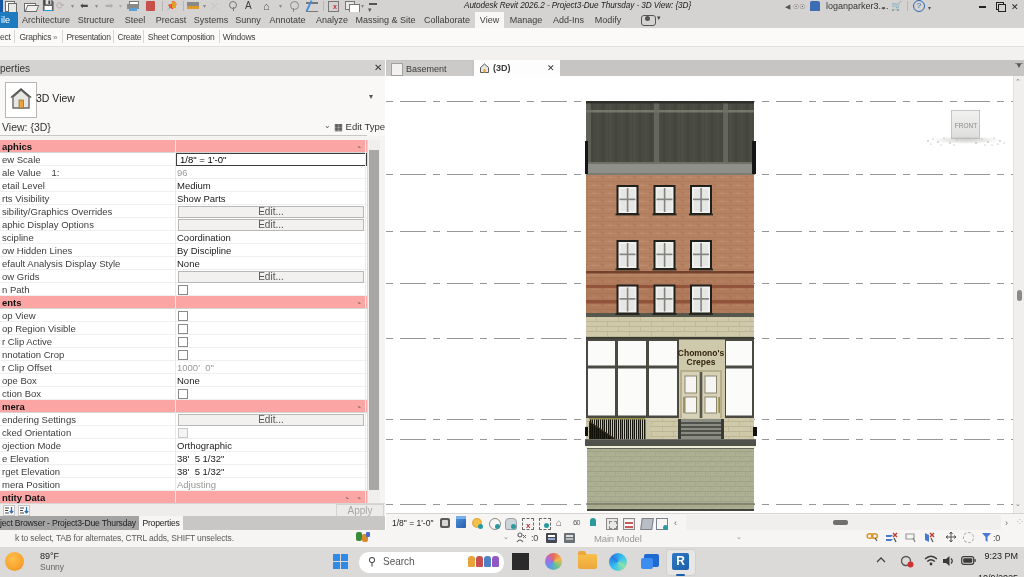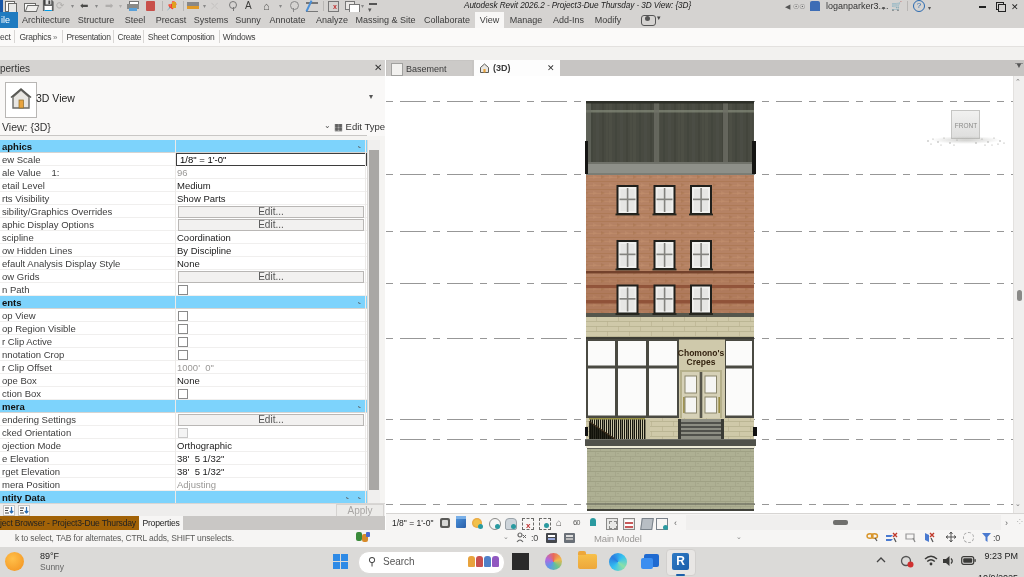--- a/index.html
+++ b/index.html
@@ -19,21 +19,21 @@
   .psep{position:absolute;top:2px;width:1px;height:13px;background:#d8d6d4;}
   
   #band{left:0;top:47px;width:1024px;height:13px;background:#f2f1ef;}
   
   #props{left:0;top:60px;width:385px;height:470px;background:#f5f4f2;}
   #propshead{position:absolute;left:0;top:0;width:385px;height:16px;background:#d5d3d1;font-size:10px;color:#333;}
   #typesel{position:absolute;left:0;top:16px;width:385px;height:60px;background:#f9f8f7;}
   #typebox{position:absolute;left:5px;top:6px;width:30px;height:34px;background:#fff;border:1px solid #b8b6b4;}
   .ptable{position:absolute;left:0;top:80px;width:367px;}
   .prow{position:relative;height:12px;background:#fff;border-bottom:1px solid #f0efee;font-size:9.5px;}
-  .phead{position:relative;height:12px;background:#7dd3fc;border-bottom:1px solid #d5d4d2;font-size:9.5px;font-weight:bold;color:#1a1a1a;}
+  .phead{position:relative;height:12px;background:#fca5a5;border-bottom:1px solid #d5d4d2;font-size:9.5px;font-weight:bold;color:#1a1a1a;}
   .plab{position:absolute;left:2px;top:1px;color:#3c3c3c;white-space:nowrap;}
   .pval{position:absolute;left:177px;top:1px;color:#1a1a1a;white-space:nowrap;}
   .pval.dis{color:#9a9896;}
   .pbtn{position:absolute;left:178px;top:1px;width:184px;height:10px;background:#f2f1f0;border:1px solid #b9b7b5;
         font-size:10px;color:#555;text-align:center;line-height:10px;}
   .pchk{position:absolute;left:178px;top:2px;width:8px;height:8px;background:#fff;border:1px solid #8a8a8a;}
   .pin{position:absolute;right:6px;top:2px;font-size:8px;color:#555;}
   
   #pscroll{position:absolute;left:367px;top:80px;width:12px;height:363px;background:#f0efee;border-left:1px solid #dcdad8;}
   #pthumb{position:absolute;left:1px;top:10px;width:10px;height:340px;background:#a9a7a5;}
@@ -297,21 +297,21 @@
         <path d="M8.5 2 v6 M8.5 8 l-1.7 -2 M8.5 8 l1.7 -2" stroke="#2b6cb0" stroke-width="1.2" fill="none"></path>
       </svg>
       <svg style="position:absolute;left:18px;top:1px;" width="12" height="11" viewBox="0 0 12 11">
         <rect x="0.5" y="0.5" width="11" height="10" fill="#fdfdfd" stroke="#c8c6c4" stroke-width="1"></rect>
         <path d="M2 3 h4 M2 5.5 h3 M2 8 h4" stroke="#444" stroke-width="1"></path>
         <path d="M8.5 2 v6 M8.5 8 l-1.7 -2 M8.5 8 l1.7 -2" stroke="#2b6cb0" stroke-width="1.2" fill="none"></path>
       </svg>
     <div style="position:absolute;left:336px;top:0px;width:46px;height:11px;background:#ecebe9;border:1px solid #d5d3d1;text-align:center;font-size:10px;color:#a8a6a4;line-height:11px;">Apply</div>
   </div>
   <div id="ptabs">
-    <div style="position:absolute;left:0;top:0;width:139px;height:14px;background:#a16207;color:#222;line-height:14px;white-space:nowrap;overflow:hidden;">ject Browser - Project3-Due Thursday</div>
+    <div style="position:absolute;left:0;top:0;width:139px;height:14px;background:#a3a3a3;color:#222;line-height:14px;white-space:nowrap;overflow:hidden;">ject Browser - Project3-Due Thursday</div>
     <div style="position:absolute;left:139px;top:0;width:44px;height:14px;background:#f6f5f4;color:#222;text-align:center;line-height:14px;">Properties</div>
   </div>
 </div>
 
 <div class="abs" id="canvas">
   <div id="vtabbar">
     <div style="position:absolute;left:1px;top:1px;width:85px;height:15px;background:#cccac8;">
       <span style="position:absolute;left:4px;top:2px;width:10px;height:11px;background:#f2f1ef;border:1px solid #a0a09e;"></span>
       <span style="position:absolute;left:19px;top:3px;">Basement</span>
     </div>

